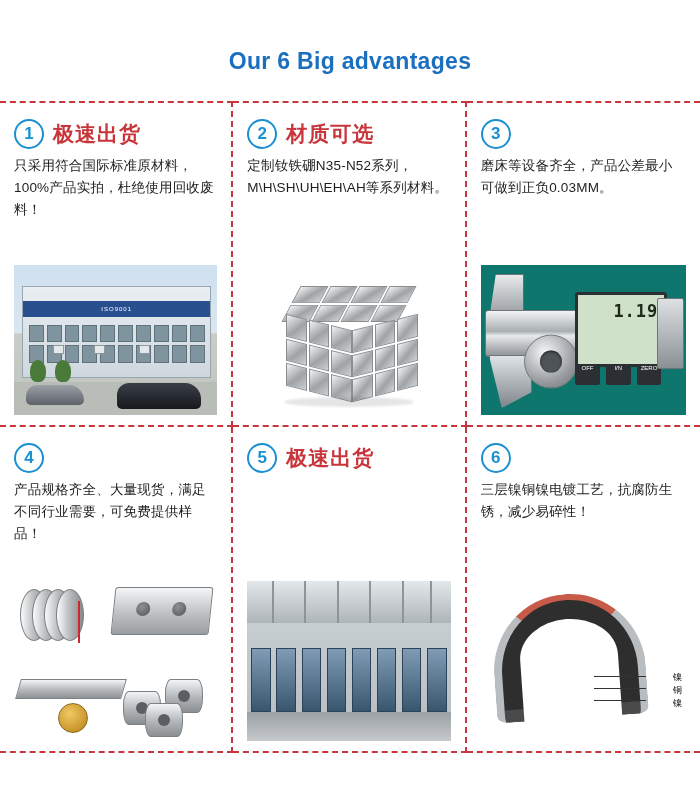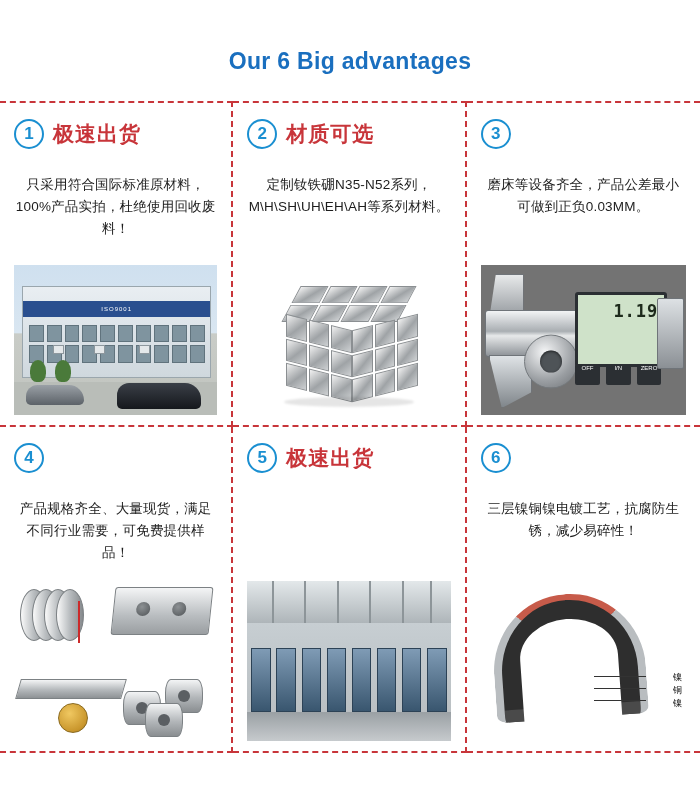--- a/index.html
+++ b/index.html
@@ -88,26 +88,25 @@
     box-sizing: border-box;
   }
   .cell-title {
     font-size: 21px;
     font-weight: bold;
     color: #c8353a;
     letter-spacing: 1px;
     white-space: nowrap;
   }
   .cell-desc {
-    margin-top: 23px;
+    margin-top: 4px;
     font-size: 13.5px;
     line-height: 1.62;
     color: #1d1d1d;
     letter-spacing: 0.2px;
-    text-align: center;
   }
   .cell-img {
     position: absolute;
     left: 14px;
     right: 14px;
     bottom: 10px;
     height: 150px;
     overflow: hidden;
   }
   .cell-img.tall { height: 160px; }
@@ -241,21 +240,21 @@
     width: 130px; height: 10px;
     background: rgba(0,0,0,0.10);
     border-radius: 50%;
     filter: blur(1px);
   }
 
   
   .ph-caliper {
     position: absolute;
     inset: 0;
-    background: #737373;
+    background: #0f766e;
   }
   .ph-caliper .body {
     position: absolute;
     left: 2%;
     top: 30%;
     width: 96%;
     height: 30%;
     background: linear-gradient(#f2f4f5, #a9aeb2 45%, #e7e9ea 55%, #8d9297);
     border: 1px solid #6f7479;
     border-radius: 3px;

